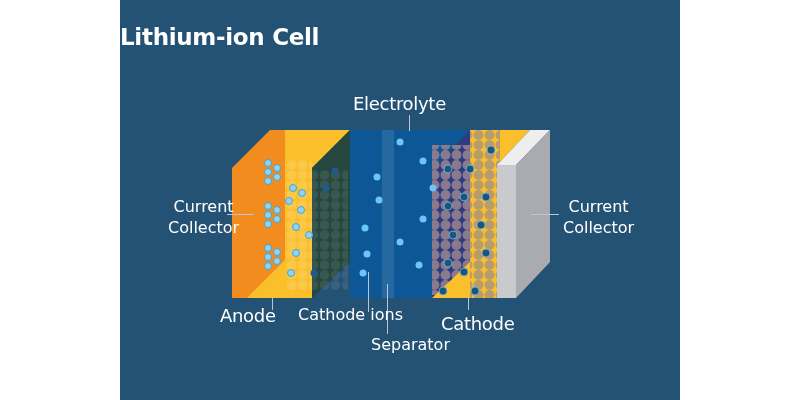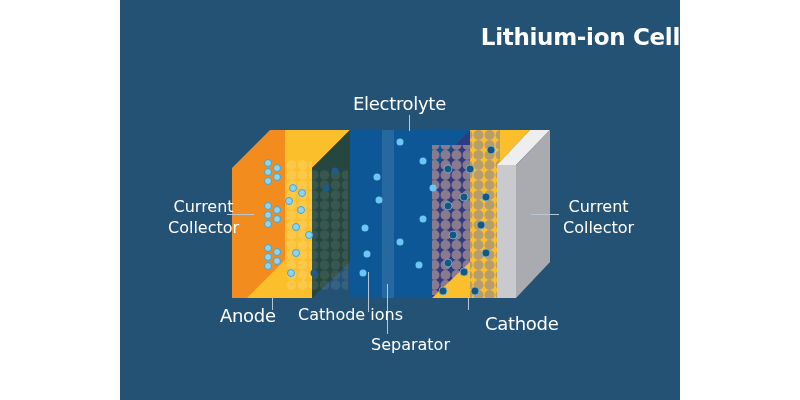--- a/index.html
+++ b/index.html
@@ -1,18 +1,18 @@
 <!DOCTYPE html>
 <html><head>
 <meta charset="utf-8">
 <style>
   html,body{margin:0;padding:0;background:#ffffff;}
   body{width:800px;height:400px;position:relative;overflow:hidden;font-family:"DejaVu Sans",sans-serif;}
   .panel{position:absolute;left:120px;top:0;width:560px;height:400px;background:#245274;}
-  .title{position:absolute;left:120px;width:560px;top:24px;text-align:right;color:#fff;font-weight:bold;font-size:23px;letter-spacing:-0.3px;}
+  .title{position:absolute;left:120px;width:560px;top:24px;text-align:left;color:#fff;font-weight:bold;font-size:23px;letter-spacing:-0.3px;}
   .lbl{position:absolute;color:#fff;}
   .big{font-weight:normal;font-size:18px;letter-spacing:-0.3px;}
   .small{font-size:16px;line-height:21px;}
   .line{position:absolute;background:#b9c7d4;}
   svg{position:absolute;left:0;top:0;}
 </style>
 </head>
 <body>
 
 <div class="panel"></div>
@@ -156,13 +156,13 @@
   <div>Current</div>
   <div>Collector</div>
 </div>
 <div class="lbl small" style="left:563px;top:196px;text-align:center;">
   <div>Current</div>
   <div>Collector</div>
 </div>
 <div class="lbl big" style="left:220px;top:305px;">Anode</div>
 <div class="lbl small" style="left:298px;top:304px;">Cathode ions</div>
 <div class="lbl small" style="left:353px;top:334px;margin-left:18px;">Separator</div>
-<div class="lbl big" style="left:441px;top:313px;margin-left:44px;">Cathode</div>
+<div class="lbl big" style="left:441px;top:313px;">Cathode</div>
 
 </body></html>

